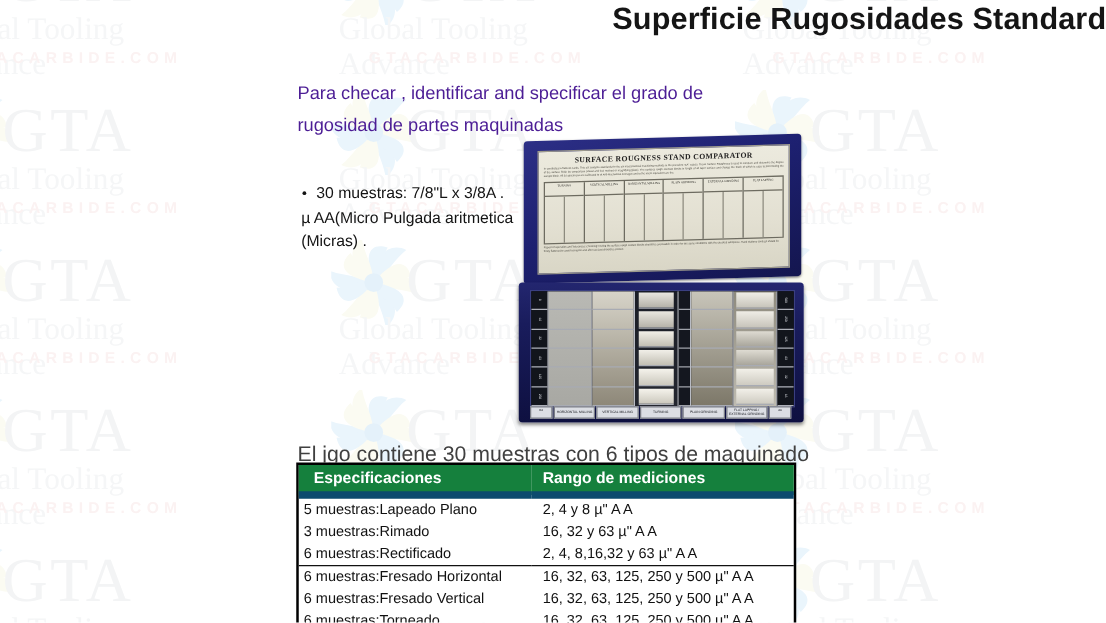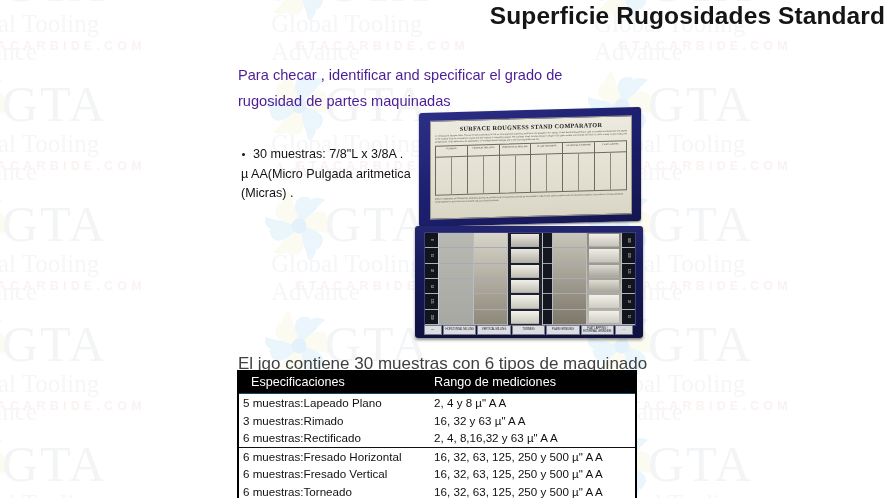--- a/index.html
+++ b/index.html
@@ -99,26 +99,26 @@
     width:400px;
     border:2px solid #000;
     background:#fff;
     box-sizing:border-box;
   }
   #spec-table table{
     border-collapse:collapse;width:100%;
     table-layout:fixed;
   }
   #spec-table th{
-    background:#000000;
+    background:#15803d;
     color:#ffffff;
-    font-size:12.6px;font-weight:normal;
+    font-size:12.6px;font-weight:bold;
     text-align:left;
     padding:3px 0 4px 12px;
-    border-bottom:1px solid #0c4a6e;
+    border-bottom:6px solid #0c4a6e;
   }
   #spec-table th.col-b{padding-left:9px;}
   #spec-table td{
     font-size:11.6px;
     color:#111;
     padding:1px 0 1px 4px;
     height:15.5px;
     background:transparent;
   }
   #spec-table td.col-b{padding-left:9px;}

